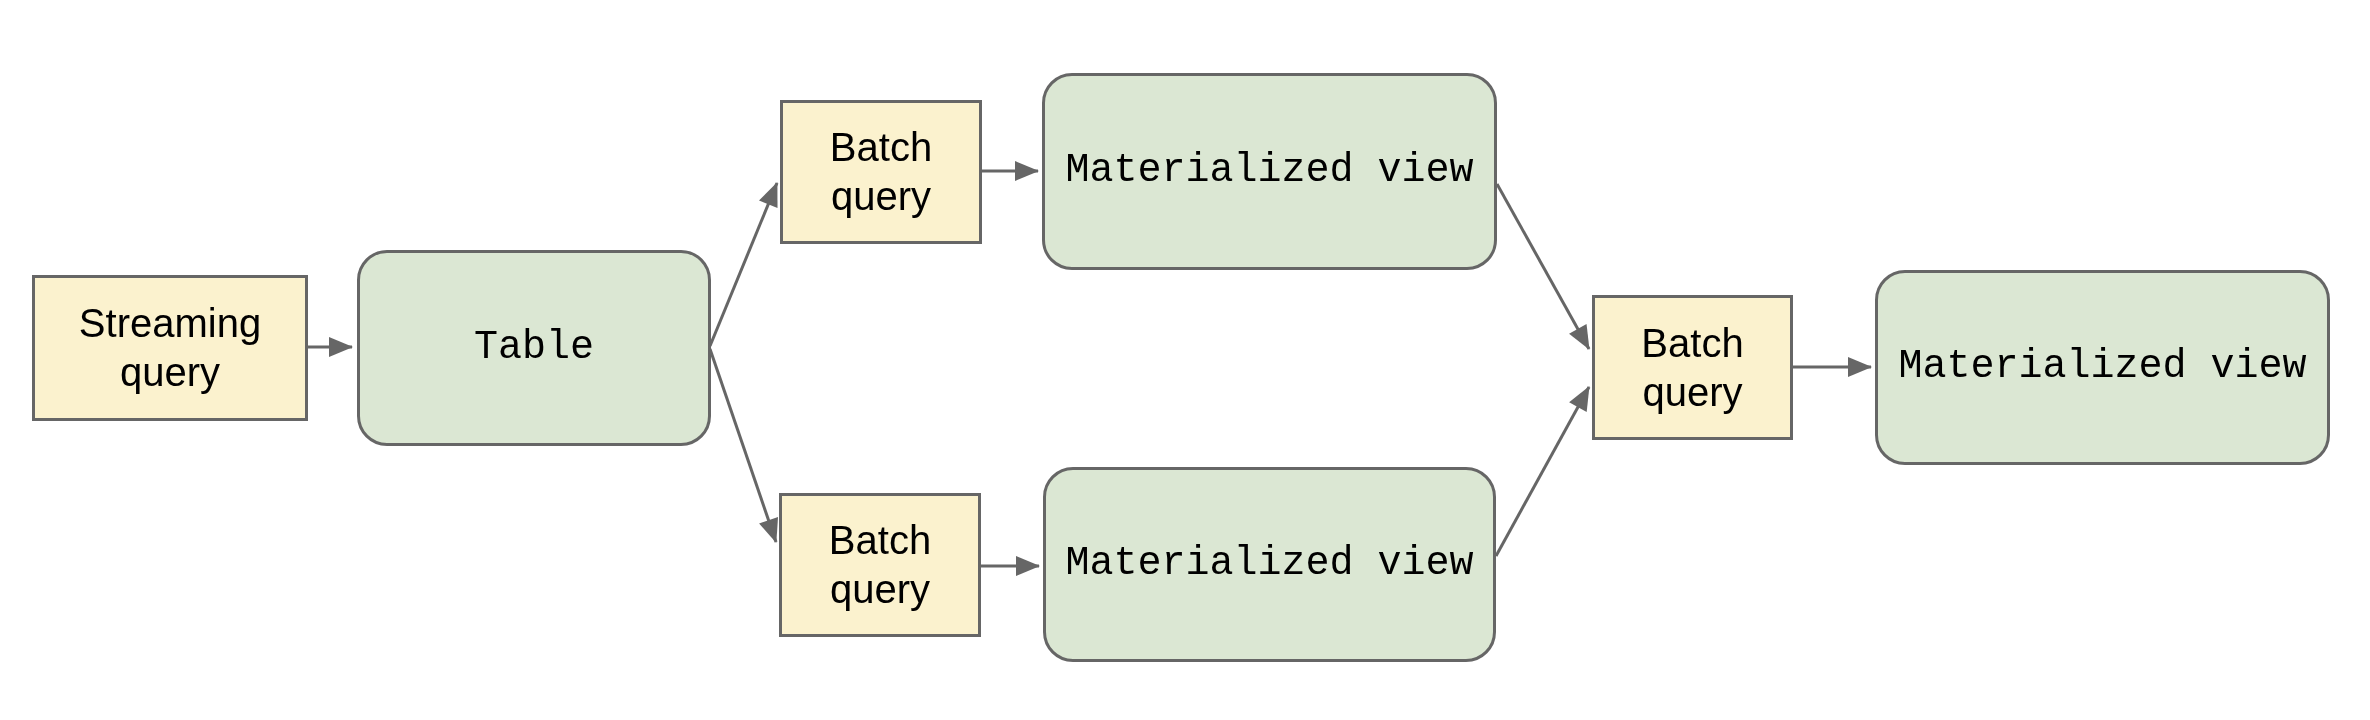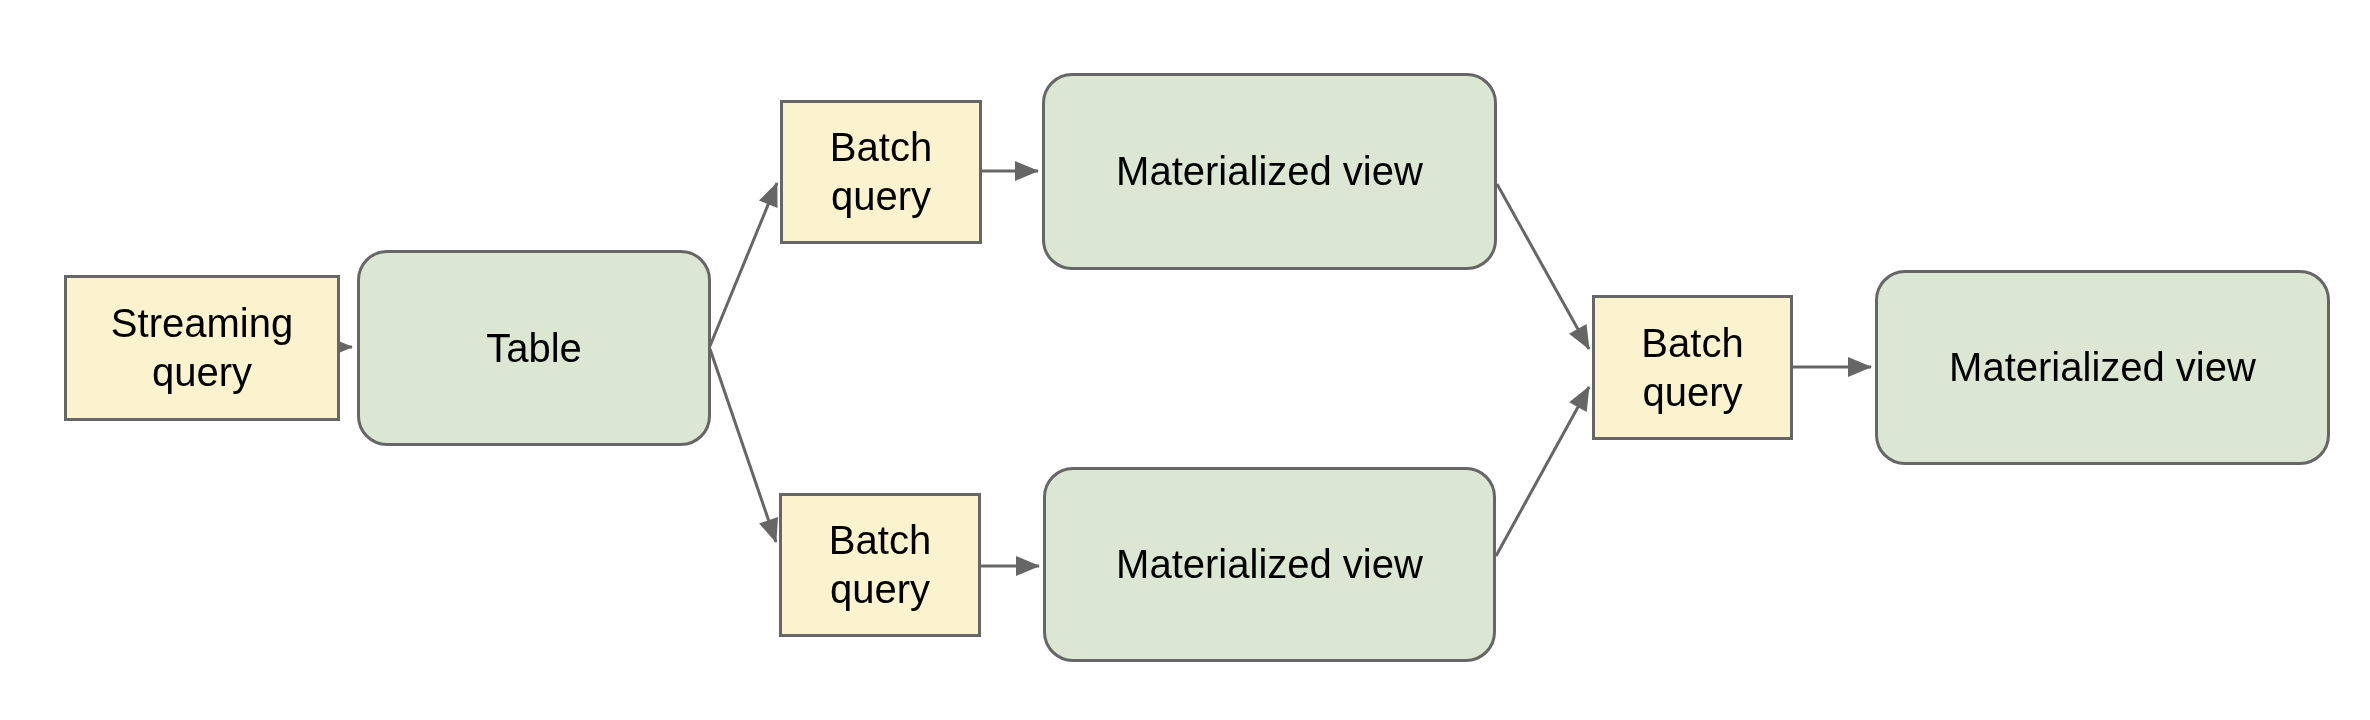--- a/index.html
+++ b/index.html
@@ -39,23 +39,24 @@
   .node-query {
     background: #FBF2CE;
     border: 3px solid #666666;
     border-radius: 0;
     align-items: center;
   }
   .node-view {
     background: #DBE7D3;
     border: 3px solid #666666;
     border-radius: 30px;
+    font-family: Liberation Mono, monospace;
   }
   
-  #n-streaming      { left: 32px;   top: 275px; width: 276px; height: 146px; margin-left: 32px; }
+  #n-streaming      { left: 32px;   top: 275px; width: 276px; height: 146px; }
   #n-table          { left: 357px;  top: 250px; width: 354px; height: 196px; }
   #n-batch-top      { left: 780px;  top: 100px; width: 202px; height: 144px; }
   #n-mv-top         { left: 1042px; top: 73px;  width: 455px; height: 197px; }
   #n-batch-bottom   { left: 779px;  top: 493px; width: 202px; height: 144px; }
   #n-mv-bottom      { left: 1043px; top: 467px; width: 453px; height: 195px; }
   #n-batch-right    { left: 1592px; top: 295px; width: 201px; height: 145px; }
   #n-mv-right       { left: 1875px; top: 270px; width: 455px; height: 195px; }
 </style>
 </head>
 <body>

